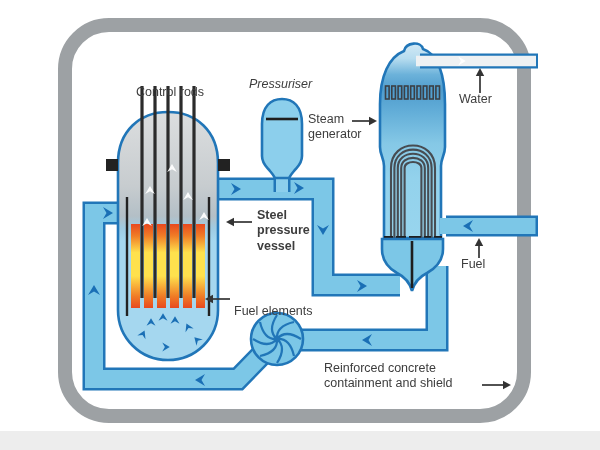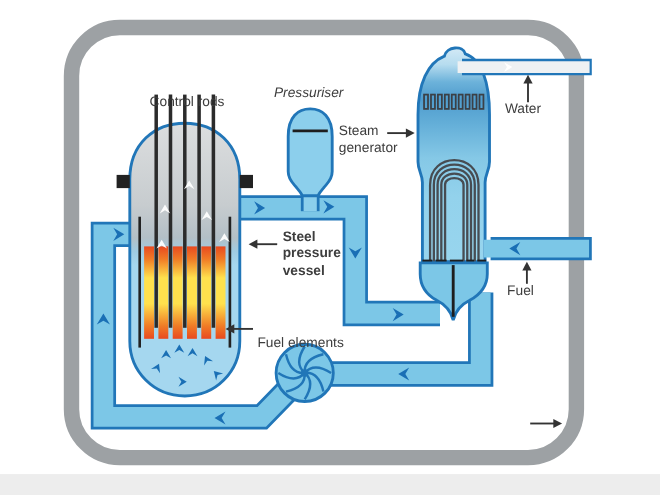--- a/index.html
+++ b/index.html
@@ -206,13 +206,14 @@
   </g>
 </svg>
 
   <div class="lbl center" style="left:130px;top:85px;width:80px;">Control rods</div>
   <div class="lbl" style="left:249px;top:77px;width:75px;font-style:italic;">Pressuriser</div>
   <div class="lbl" style="left:308px;top:112px;width:62px;">Steam generator</div>
   <div class="lbl" style="left:459px;top:92px;width:50px;">Water</div>
   <div class="lbl" style="left:461px;top:257px;width:50px;">Fuel</div>
   <div class="lbl" style="left:257px;top:208px;width:60px;font-weight:bold;">Steel pressure vessel</div>
   <div class="lbl" style="left:234px;top:304px;width:95px;">Fuel elements</div>
+  <div class="lbl" style="left:324px;top:361px;width:152px;">Reinforced concrete containment and shield</div>
 </div>
 
 </body></html>

